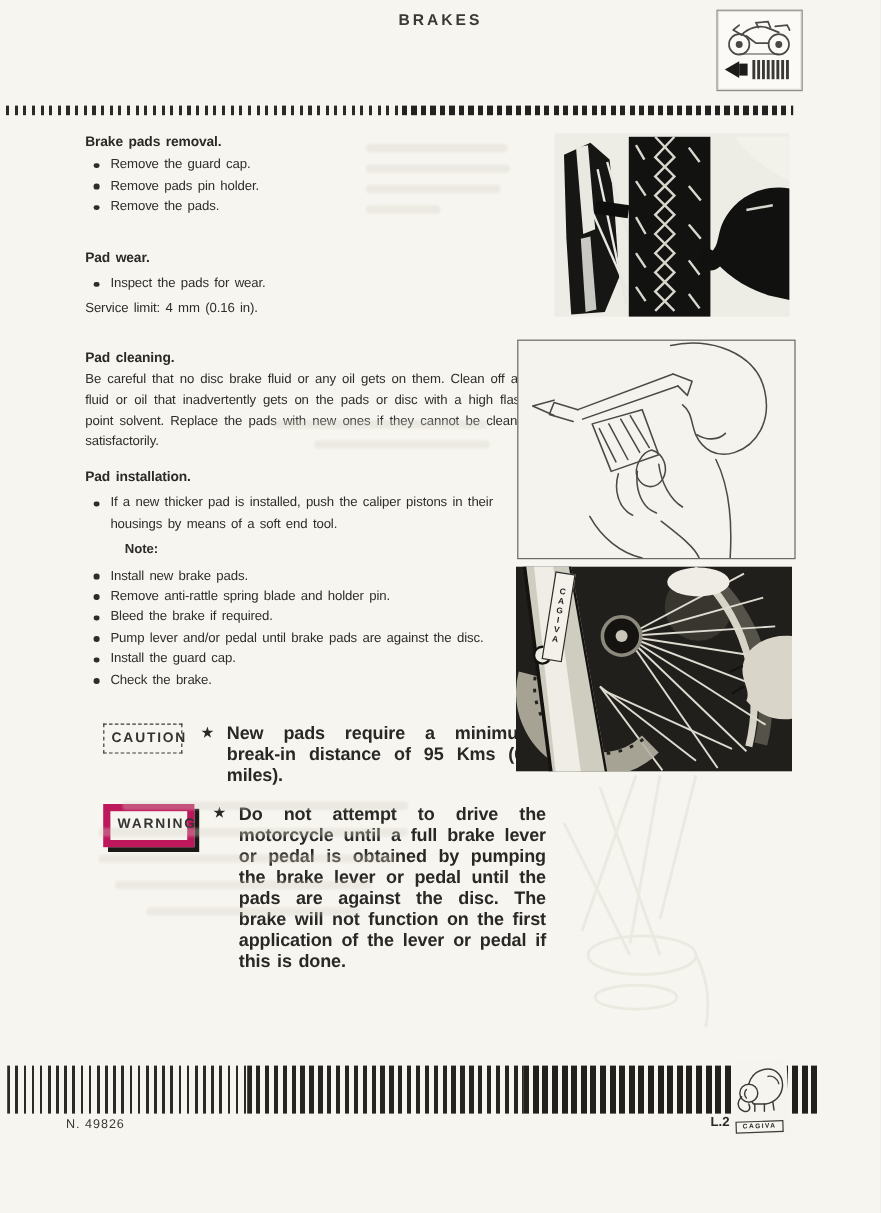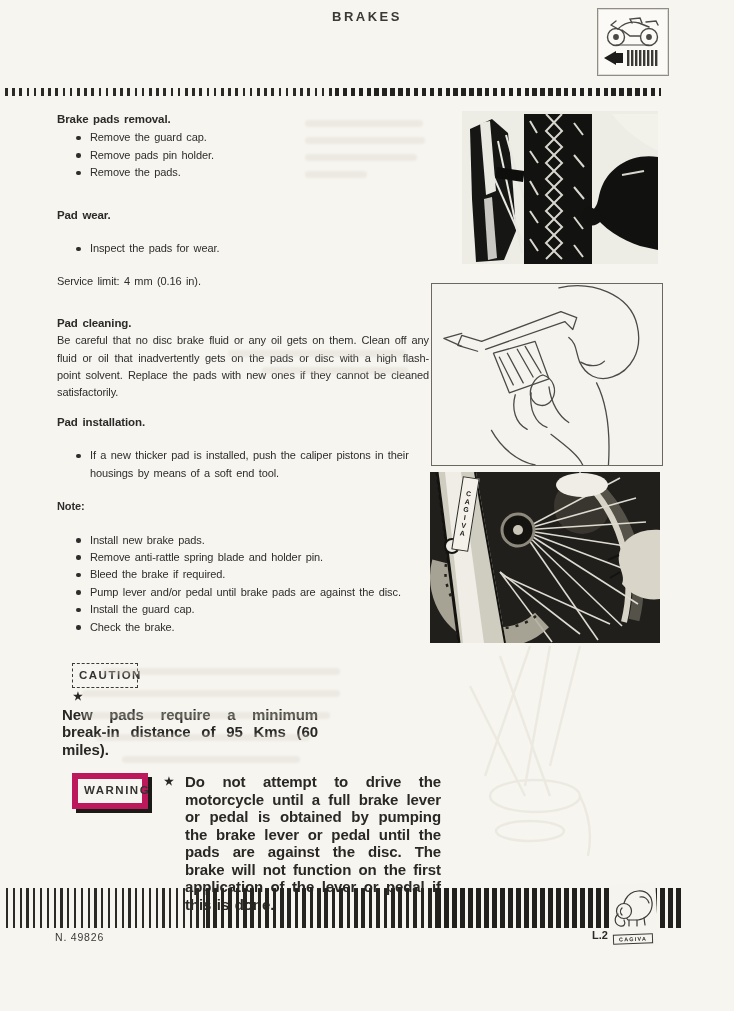--- a/index.html
+++ b/index.html
@@ -25,42 +25,42 @@
   .dt1 { width:330px; height:8px; background:repeating-linear-gradient(90deg,#2b2a27 0 2.6px, rgba(0,0,0,0) 2.6px 7.2px); }
   .dt2 { width:326px; height:8px; background:repeating-linear-gradient(90deg,#232220 0 4.4px, rgba(0,0,0,0) 4.4px 7.9px); }
 
   .divider-bottom { position:absolute; left:6px; top:888px; height:40px; display:flex; }
   .db1 { width:200px; height:40px; background:repeating-linear-gradient(90deg,#2b2a27 0 2.2px, rgba(0,0,0,0) 2.2px 6.8px); }
   .db2 { width:230px; height:40px; background:repeating-linear-gradient(90deg,#252420 0 3.6px, rgba(0,0,0,0) 3.6px 7.4px); }
   .db3 { width:246px; height:40px; background:repeating-linear-gradient(90deg,#21201d 0 5px,  rgba(0,0,0,0) 5px 8px); }
 
   
   .col {
-    position:absolute; left:57px; top:105px; width:372px;
+    position:absolute; left:71px; top:105px; width:372px;
     font-size:11px; line-height:17.4px; letter-spacing:-0.1px; word-spacing:1.5px;
   }
   .h { font-weight:bold; font-size:11.5px; color:#2b2a27; }
-  ul.plain { list-style:none; margin:16px; padding:0; }
+  ul.plain { list-style:none; margin:4px; padding:0; }
   li.b { position:relative; padding-left:17px; }
   li.b::before {
     content:""; position:absolute; left:3px; top:6.5px;
     width:4.5px; height:4.5px; border-radius:50%; background:#2e2d2b;
   }
   .sec-removal { margin-top:6px; }
   .sec-removal ul { margin-top:1px; }
   .sec-wear { margin-top:25px; }
   .sec-cleaning { margin-top:24px; }
   .sec-cleaning p { margin:0; text-align:justify; }
   .sec-install { margin-top:12px; }
   .note-row { display:flex; margin:0; font-weight:bold; }
-  .note-label { flex:none; width:44px; }
+  .note-label { flex:none; width:44px;margin-left:33px; }
   .note-text { flex:1; text-align:justify; }
 
   .alert-row { display:flex; align-items:flex-start; }
-  .alert-row.caution { margin-top:27px;flex-direction:column; }
+  .alert-row.caution { margin-top:27px; }
   .alert-row.warning { margin-top:15px; }
   .sig-box {
     flex:none; width:52px; margin-left:15px; padding:3px 6px;
     text-align:center; font-size:11.5px; font-weight:bold; letter-spacing:1.5px; color:#343330;
   }
   .sig-box.dashed { border:1.5px dashed #3c3b38; }
   .sig-box.solid  { border:6px solid #be185d; box-shadow:4px 4px 0 0 #1b1a17; background:#f6f5f0; }
   .star { flex:none; width:16px; margin-left:16px; font-size:11px; font-weight:bold; color:#292825; }
   .alert-text {
     flex:none; width:256px; margin-left:5px; font-weight:bold; color:#292825;

